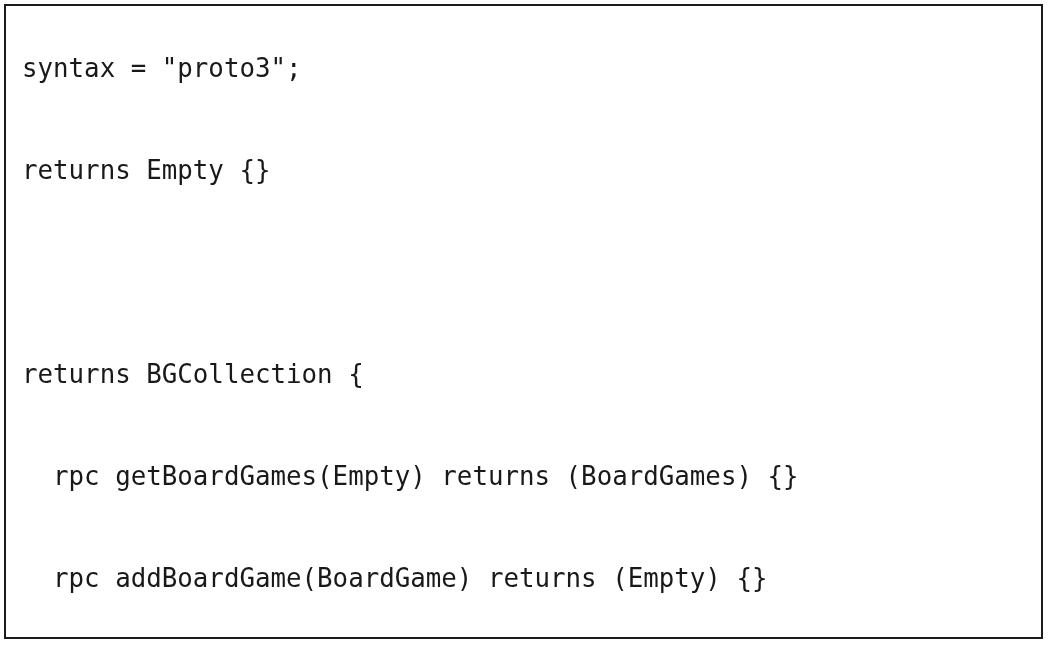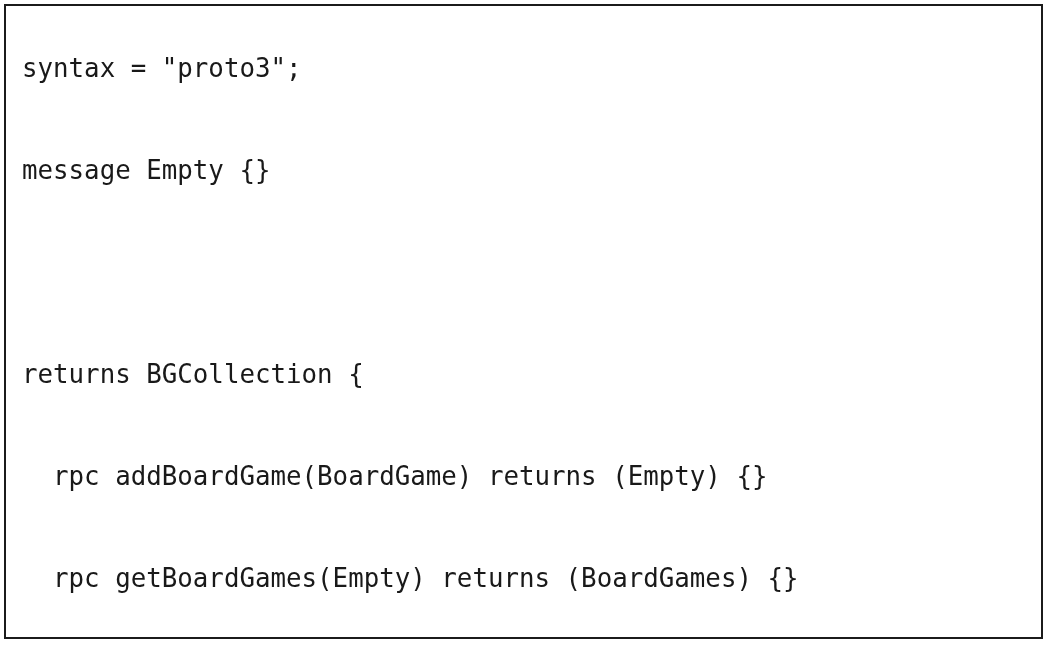--- a/index.html
+++ b/index.html
@@ -50,25 +50,25 @@
 
   .code-line.blank {
     height: 34px;
   }
 </style>
 </head>
 <body>
 
 <div id="code-figure">
   <pre id="code-block">    <span class="code-line">syntax = "proto3";</span>
-    <span class="code-line">message Empty {}</span>
+    <span class="code-line">returns Empty {}</span>
     <span class="code-line blank"></span>
     <span class="code-line">returns BGCollection {</span>
+    <span class="code-line">  rpc getBoardGames(Empty) returns (BoardGames) {}</span>
     <span class="code-line">  rpc addBoardGame(BoardGame) returns (Empty) {}</span>
-    <span class="code-line">  rpc getBoardGames(Empty) returns (BoardGames) {}</span>
     
     
     
     
     
     
     
     
     
     

